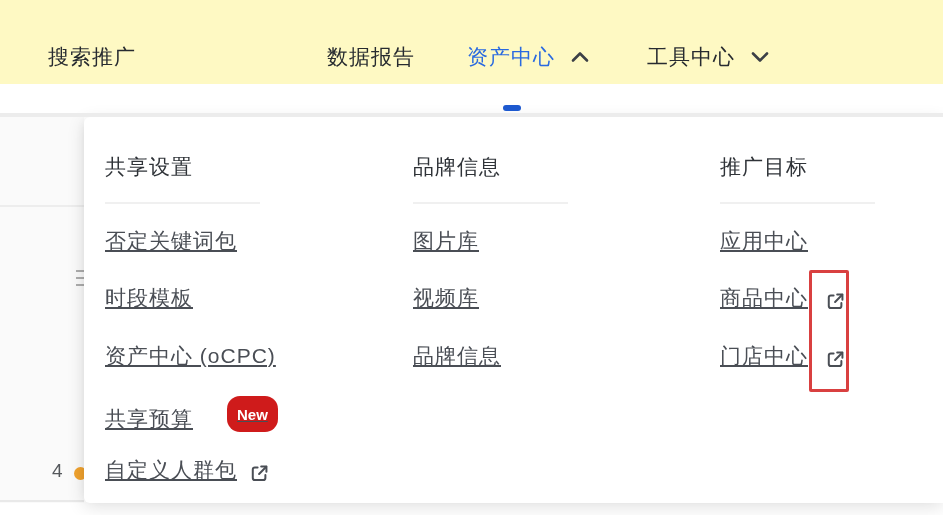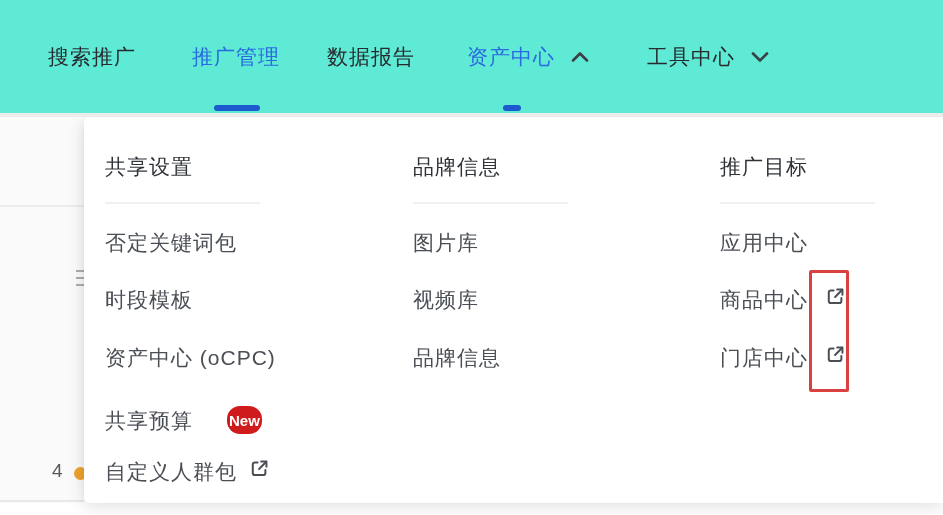--- a/index.html
+++ b/index.html
@@ -7,21 +7,21 @@
   body {
     position:relative;
     width:943px; height:515px;
     background:#ffffff;
     overflow:hidden;
     font-family:"Liberation Sans","DejaVu Sans",sans-serif;
     color:#272b30;
   }
 
   
-  .topnav { position:absolute; left:0; top:0; width:943px; height:113px; background:#5eead4; z-index:3; }
+  .topnav { position:absolute; left:0; top:0; width:943px; height:84px; background:#fef9c3; z-index:3; }
   .nav-item {
     position:absolute; top:0; height:113px;
     display:flex; align-items:center;
     font-size:21px; letter-spacing:1px; color:#272b30;
     cursor:pointer; white-space:nowrap;
   }
   .nav-item.active { color:#2a6ae0; }
   .nav-caret { margin-left:16px; display:inline-flex; }
   .nav-caret svg { display:block; }
   .nav-bar {
@@ -63,54 +63,50 @@
   .col-2 { left:329px; width:250px; }
   .col-3 { left:636px; width:223px; }
   .col-title {
     position:absolute; left:0; top:36px; height:28px; line-height:28px;
     font-size:21px; font-weight:normal; letter-spacing:1px; color:#2f3338;
     white-space:nowrap;
   }
   .col-rule { position:absolute; left:0; top:85px; width:155px; height:2px; background:#f0f0f0; }
   .menu-item {
     position:absolute; left:0; height:26px;
-    display:flex; align-items:flex-start; gap:9px;
+    display:flex; align-items:flex-end; gap:9px;
     font-size:21px; letter-spacing:1px; color:#4a4e55;
-    cursor:pointer; white-space:nowrap;
+    cursor:pointer; white-space:nowrap;text-decoration:underline;
   }
   .row-1 { top:112px; } .row-2 { top:169px; } .row-3 { top:227px; }
   .row-4 { top:290px;gap:28px; } .row-5 { top:341px; }
   .ext-icon { display:inline-flex; margin-left:3px; }
   .ext-icon svg { display:block; }
   .badge-new {
     display:inline-flex; align-items:center; justify-content:center;
-    margin-left:6px; height:28px; padding:0 2px;
+    margin-left:6px; height:36px; padding:0 10px;
     background:#cf1b1b; color:#ffffff;
     font-size:15px; font-weight:bold; letter-spacing:0;
     border-radius:13px; transform:translateY(-1px);
   }
   .annotation-rect {
     position:absolute; left:725px; top:153px; width:40px; height:122px;
     border:3px solid #d94040; border-radius:2px;
     pointer-events:none; z-index:4;
   }
 </style>
 </head>
 <body>
 
 <nav class="topnav">
 
   <div class="nav-item" style="left:48px">
     <span>搜索推广</span>
   </div>
 
-  <div class="nav-item active" style="left:192px">
-    <span>推广管理</span>
-    <span class="nav-bar" style="left:22px;width:46px"></span>
-  </div>
 
   <div class="nav-item" style="left:327px">
     <span>数据报告</span>
   </div>
 
   <div class="nav-item active" style="left:467px">
     <span>资产中心</span>
     <span class="nav-caret">
       <svg width="18" height="12" viewBox="0 0 18 12">
           <polyline points="2,9.5 9,2.5 16,9.5" fill="none" stroke="#3c4046" stroke-width="2.6" stroke-linecap="round" stroke-linejoin="round"></polyline>

